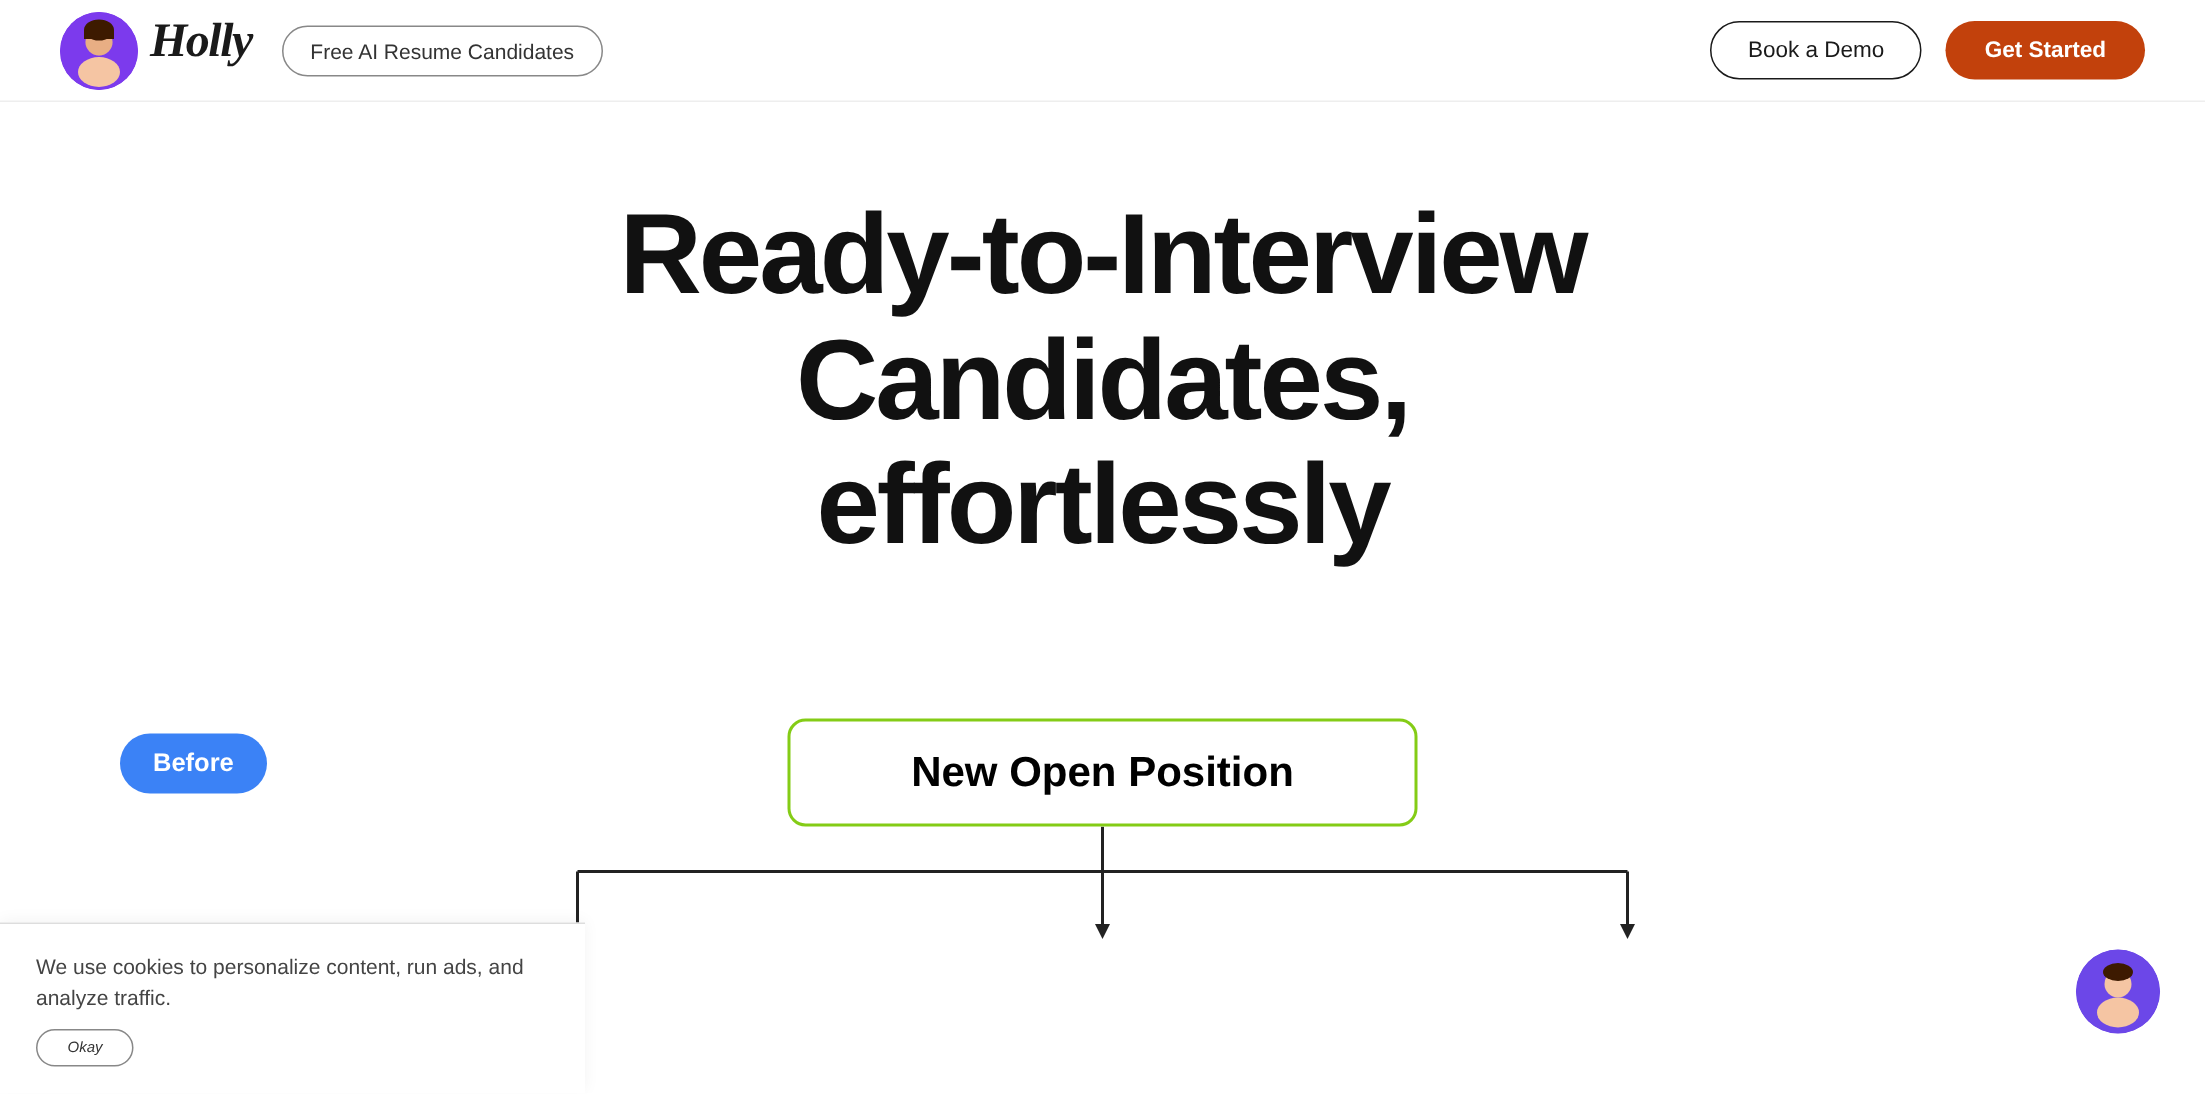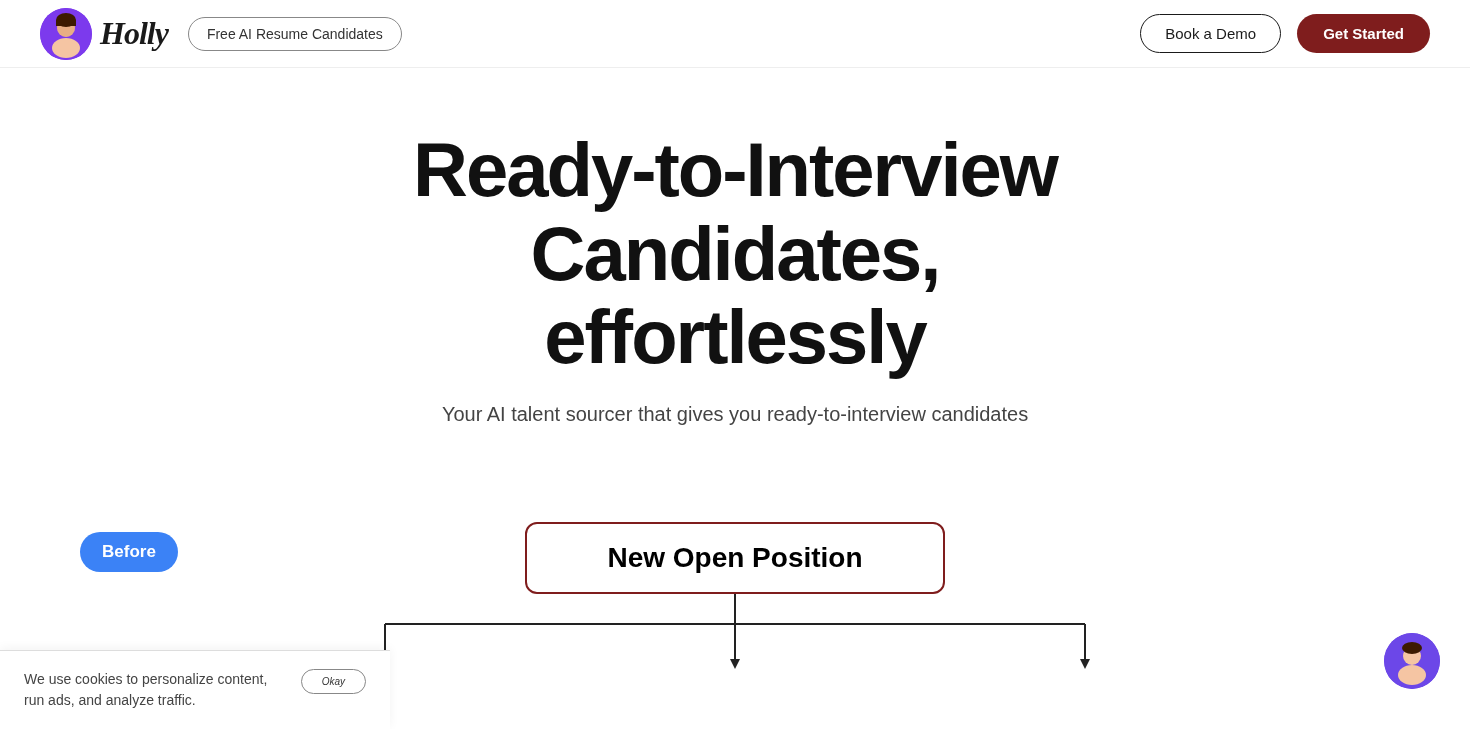--- a/index.html
+++ b/index.html
@@ -5,21 +5,21 @@
     * { margin: 0; padding: 0; box-sizing: border-box; }
     body { font-family: -apple-system, BlinkMacSystemFont, 'Segoe UI', sans-serif; background: #fff; overflow-x: hidden; width: 1470px; height: 729px; position: relative; }
 
     
     .navbar {
       display: flex; align-items: center; justify-content: space-between;
       padding: 0 40px; height: 68px; border-bottom: 1px solid #eee;
       position: relative; z-index: 10;
     }
     .nav-left { display: flex; align-items: center; gap: 20px; }
-    .logo-area { display: flex; align-items: center; gap: 8px; }
+    .logo-area { display: flex; align-items: flex-start; gap: 8px; }
     .logo-avatar {
       width: 52px; height: 52px; border-radius: 50%; overflow: hidden;
       background: #7c3aed;
       display: flex; align-items: center; justify-content: center;
     }
     .logo-avatar svg { width: 52px; height: 52px; }
     .logo-text {
       font-size: 32px; font-weight: 700; color: #1a1a1a;
       font-family: 'Georgia', serif; font-style: italic;
       letter-spacing: -1px;
@@ -29,31 +29,31 @@
       font-size: 14px; background: transparent; cursor: pointer; color: #333;
     }
     .nav-right { display: flex; align-items: flex-end; gap: 16px; }
     .book-demo-btn {
       border: 1.5px solid #1a1a1a; border-radius: 30px; padding: 10px 24px;
       font-size: 15px; background: transparent; cursor: pointer; color: #1a1a1a;
       font-weight: 500;
     }
     .get-started-btn {
       border: none; border-radius: 30px; padding: 11px 26px;
-      font-size: 15px; background: #7f1d1d; cursor: pointer; color: #fff;
+      font-size: 15px; background: #c2410c; cursor: pointer; color: #fff;
       font-weight: 600;
     }
 
     
     .hero {
       text-align: center; padding: 60px 40px 30px;
     }
     .hero-title {
       font-size: 76px; font-weight: 900; color: #111; line-height: 1.1;
-      letter-spacing: -2px; max-width: 1000px; margin: 0 auto 24px;
+      letter-spacing: -2px; max-width: 1000px; margin: 0 auto 40px;
     }
     .hero-subtitle {
       font-size: 20px; color: #444; margin-bottom: 36px;
     }
     .get-in-touch-btn {
       background: #6c47e8; color: #fff; border: none; border-radius: 40px;
       padding: 18px 42px; font-size: 18px; font-weight: 600; cursor: pointer;
     }
 
     
@@ -64,38 +64,38 @@
 
     
     .before-badge {
       position: absolute; left: 80px; top: 10px;
       background: #3b82f6; color: #fff; border-radius: 30px;
       padding: 10px 22px; font-size: 17px; font-weight: 600;
     }
 
     
     .new-position-box {
-      border: 2px solid #7f1d1d; border-radius: 12px;
+      border: 2px solid #84cc16; border-radius: 12px;
       padding: 18px 80px; font-size: 28px; font-weight: 800;
       display: inline-block; background: #fff;
       position: relative; z-index: 2;
     }
 
     
     .connector-svg {
       display: block; margin: 0 auto;
     }
 
     
     .cookie-banner {
       position: absolute; bottom: 0; left: 0;
       background: #fff; border-top: 1px solid #ddd;
       padding: 18px 24px; width: 390px;
       box-shadow: 0 -2px 10px rgba(0,0,0,0.05);
-      display: flex; gap: 10px;
+      display: flex; flex-direction: column; gap: 10px;
       z-index: 30;
     }
     .cookie-text { font-size: 14px; color: #444; line-height: 1.5; }
     .okay-btn {
       border: 1.5px solid #888; border-radius: 20px; padding: 6px 20px;
       font-size: 10px; background: transparent; cursor: pointer;
       align-self: flex-start; color: #333; font-style: italic;
     }
 
     
@@ -137,21 +137,20 @@
     <button class="book-demo-btn">Book a Demo</button>
     <button class="get-started-btn">Get Started</button>
   </div>
 </nav>
 
 <section class="hero">
   <h1 class="hero-title">
     <span>Ready-to-Interview Candidates,</span><br>
     <span>effortlessly</span>
   </h1>
-  <p class="hero-subtitle">Your AI talent sourcer that gives you ready-to-interview candidates</p>
 </section>
 
 <div class="diagram-section">
 
   <div class="before-badge">Before</div>
 
   <div class="diagram-wrapper">
 
     <div class="new-position-box">New Open Position</div>
 

